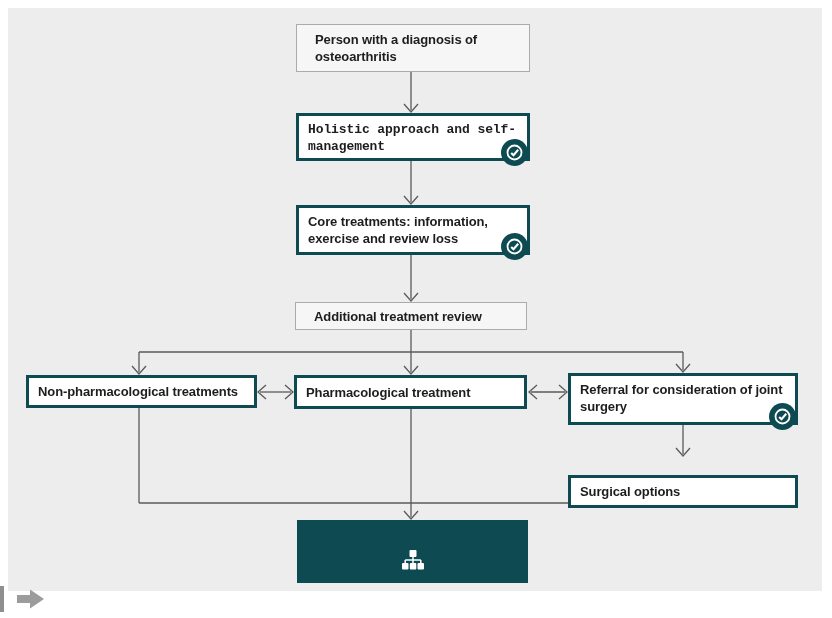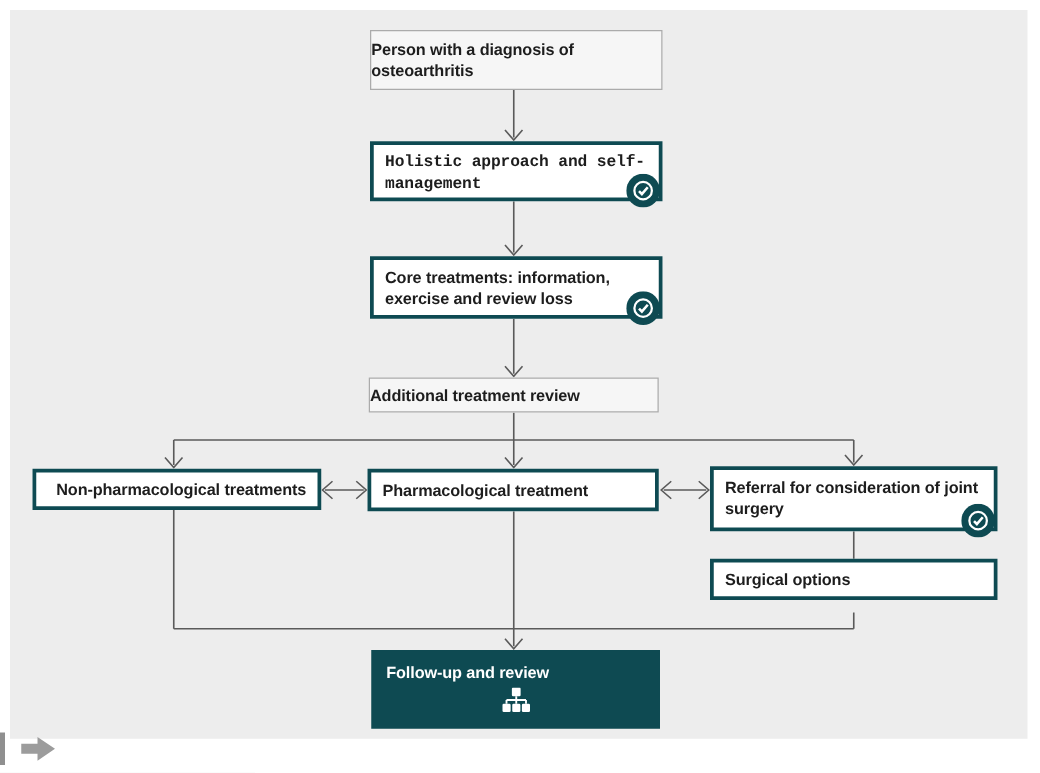--- a/index.html
+++ b/index.html
@@ -14,21 +14,21 @@
     background: #ededed;
   }
   svg.connectors { position: absolute; left: 0; top: 0; width: 832px; height: 618px; pointer-events: none; }
 
   .node {
     position: absolute;
     font-size: 13px; font-weight: bold; letter-spacing: -0.1px;
     color: #1d1d1d; line-height: 17px;
   }
   .node.plain {
-    background: #f6f6f6; border: 1px solid #ababab; padding: 6px 0;
+    background: #f6f6f6; border: 1px solid #ababab; padding: 6px 18px;
   }
   .node.outlined {
     background: #ffffff; border: 3px solid #0e4a52; padding: 5px 9px;
   }
   .node.filled {
     background: #0e4a52; border: none; color: #ffffff; padding: 9px 12px;
     display: flex; flex-direction: column;
   }
   .node.vcenter { display: flex; align-items: center; }
 
@@ -38,24 +38,24 @@
   }
   .badge svg { display: block; }
 
   .followup-icon { margin: auto auto 0 auto; }
 
   
   #n-person     { left: 296px; top: 24px;  width: 234px; height: 48px; }
   #n-holistic   { left: 296px; top: 113px; width: 234px; height: 48px; font-family: Liberation Mono, monospace; }
   #n-core       { left: 296px; top: 205px; width: 234px; height: 50px; }
   #n-additional { left: 295px; top: 302px; width: 232px; height: 28px; }
-  #n-nonpharm   { left: 26px;  top: 375px; width: 231px; height: 33px; justify-content: flex-end; }
+  #n-nonpharm   { left: 26px;  top: 375px; width: 231px; height: 33px; }
   #n-pharm      { left: 294px; top: 375px; width: 233px; height: 34px; }
   #n-referral   { left: 568px; top: 373px; width: 230px; height: 52px; }
-  #n-surgical   { left: 568px; top: 447px; width: 230px; height: 33px; }
+  #n-surgical   { left: 568px; top: 475px; width: 230px; height: 33px; }
   #n-followup   { left: 297px; top: 520px; width: 231px; height: 63px; }
 
   .nav-bar {
     position: absolute; left: 0; top: 586px; width: 4px; height: 26px;
     background: #8f8f8f;
   }
   .nav-next {
     position: absolute; left: 16px; top: 587px; width: 30px; height: 24px;
     cursor: pointer; border: none; background: transparent; padding: 0;
   }
@@ -155,21 +155,20 @@
         <path d="M10.2,13.9 L12.5,16.2 L17.2,10.8" fill="none" stroke="#ffffff" stroke-width="2.1"></path>
       </svg>
     </span>
   </div>
 
   <div class="node outlined vcenter" id="n-surgical">
     <span>Surgical options</span>
   </div>
 
   <div class="node filled" id="n-followup">
-    <span>Follow-up and review</span>
     <span class="followup-icon">
       <svg width="24" height="20" viewBox="0 0 24 20">
         <g fill="#ffffff" stroke="none">
           <rect x="8.5" y="0" width="7" height="7" rx="1"></rect>
           <rect x="1" y="13" width="6.5" height="6.5" rx="1"></rect>
           <rect x="8.8" y="13" width="6.5" height="6.5" rx="1"></rect>
           <rect x="16.5" y="13" width="6.5" height="6.5" rx="1"></rect>
         </g>
         <g stroke="#ffffff" stroke-width="1.5" fill="none">
           <path d="M12,7 V10"></path>

